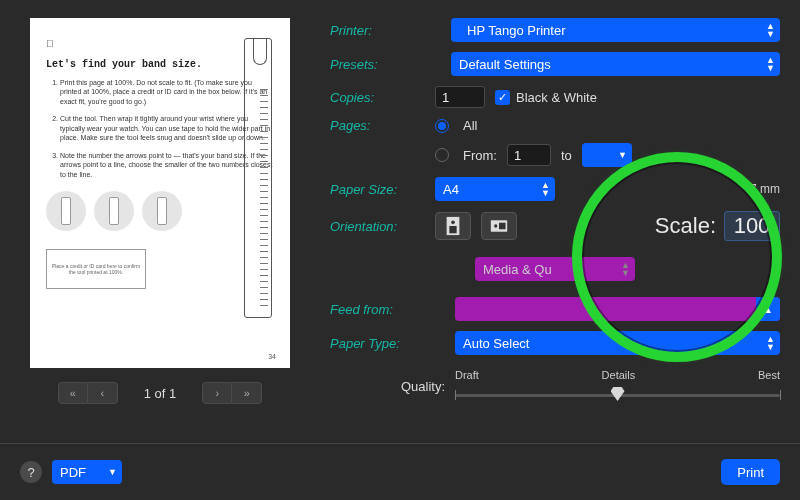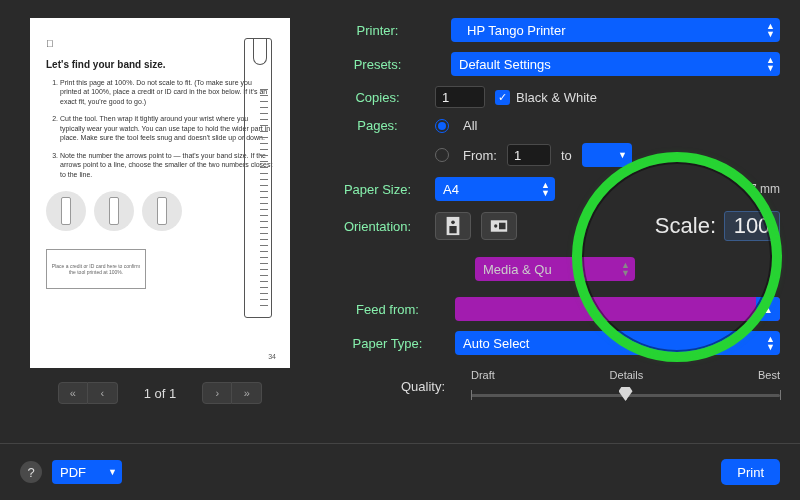--- a/index.html
+++ b/index.html
@@ -2,42 +2,42 @@
 <html><head>
 <meta charset="utf-8">
 <style>
   * { box-sizing: border-box; margin: 0; padding: 0; font-family: -apple-system, "Helvetica Neue", Arial, sans-serif; }
   body { background:#2a2a2a; color:#ddd; width:800px; height:500px; overflow:hidden; font-size:13px; }
   .dialog { width:100%; height:100%; position:relative; }
   .upper { display:flex; padding:18px 20px 10px 20px; gap:30px; }
   .preview-col { width:280px; flex:0 0 280px; display:flex; flex-direction:column; align-items:center; }
   .preview-page { width:260px; height:350px; background:#fff; color:#222; padding:20px 16px 14px 16px; position:relative; font-size:8px; }
   .preview-page .apple { font-size:10px; }
-  .preview-page h4 { font-size:10px; font-weight:600; margin:10px 0 8px 0; }
+  .preview-page h4 { font-size:10px; font-weight:600; margin:10px 0 8px 0;font-family:Liberation Mono, monospace; }
   .preview-page ol { list-style:decimal; padding-left:14px; margin:0; }
   .preview-page ol li { margin-bottom:8px; line-height:1.35; color:#333; font-size:7px; }
   .preview-page .ruler { position:absolute; top:20px; right:18px; width:28px; height:280px; border:1px solid #555; border-radius:3px; }
   .preview-page .ruler::before { content:""; position:absolute; top:-1px; left:8px; width:12px; height:26px; border:1px solid #555; border-top:none; border-radius:0 0 8px 8px; }
   .preview-page .ruler .ticks { position:absolute; top:50px; bottom:10px; right:3px; width:8px; background:repeating-linear-gradient(to bottom,#777 0,#777 1px,transparent 1px,transparent 6px); }
   .preview-page .circles { display:flex; gap:8px; margin-top:12px; }
   .preview-page .circles .c { width:40px; height:40px; border-radius:50%; background:#e5e5e5; display:flex; align-items:center; justify-content:center; }
   .preview-page .circles .c .band { width:10px; height:28px; background:#fff; border:1px solid #999; border-radius:2px; }
   .preview-page .card { margin-top:18px; width:100px; height:40px; border:1px solid #999; display:flex; align-items:center; justify-content:center; font-size:5px; color:#666; text-align:center; padding:4px; }
   .preview-page .pgnum { position:absolute; bottom:8px; right:14px; font-size:7px; color:#555; }
 
   .pager { margin-top:14px; display:flex; align-items:center; gap:8px; }
   .pager .grp { display:flex; }
   .pager button { background:#3b3b3b; border:1px solid #4a4a4a; color:#aaa; width:30px; height:22px; font-size:11px; cursor:pointer; }
   .pager .grp button:first-child { border-radius:4px 0 0 4px; }
   .pager .grp button:last-child { border-radius:0 4px 4px 0; border-left:none; }
   .pager .count { margin:0 18px; color:#ddd; }
 
   .form-col { flex:1; display:flex; flex-direction:column; gap:10px; position:relative; }
   .row { display:flex; align-items:center; gap:10px; }
-  .row .lbl { width:95px; text-align:center; color:#86efac; }
+  .row .lbl { width:95px; text-align:left; color:#14b8a6;font-style:italic; }
   .stretch { flex:1;padding-left:16px; }
   select { -webkit-appearance:none; appearance:none; background:#0a60ff; color:#fff; border:none; border-radius:4px; height:24px; padding:0 22px 0 8px; font-size:13px; cursor:pointer; background-image:linear-gradient(#0a60ff,#0a60ff); position:relative; }
   .select-wrap { position:relative; display:inline-block; }
   .select-wrap::after { content:""; position:absolute; right:6px; top:50%; transform:translateY(-50%); width:10px; height:14px; background:
      linear-gradient(#fff,#fff) center 3px/6px 1px no-repeat,
      linear-gradient(#fff,#fff) center 10px/6px 1px no-repeat; opacity:.0; }
   .select-wrap .chev { position:absolute; right:5px; top:50%; transform:translateY(-50%); pointer-events:none; color:#fff; font-size:9px; line-height:8px; }
   select.grey { background:#a21caf; color:#ccc; }
   .select-wrap.grey .chev { color:#888; }
   input[type=text]{ background:#1b1b1b; border:1px solid #4a4a4a; color:#eee; height:22px; border-radius:3px; padding:0 6px; font-size:13px; }
@@ -49,21 +49,21 @@
   .orient-btn { width:36px; height:28px; background:#3c3c3c; border:1px solid #555; border-radius:4px; display:flex; align-items:center; justify-content:center; cursor:pointer; }
   .orient-btn svg { width:18px; height:20px; }
   .scaleblock { display:flex; align-items:center; gap:8px; }
   .scaleblock .slabel { color:#e8e8e8; font-size:22px; }
   .scaleblock input { height:30px; width:56px; font-size:22px; text-align:center; background:#2f3a4a; border:1px solid #3a5b8a; }
 
   .section-sel { display:flex; justify-content:center; }
 
   .size-note { color:#ccc; font-size:12px; }
 
-  .quality-row { display:flex; align-items:center; gap:26px; }
+  .quality-row { display:flex; align-items:center; gap:10px; }
   .quality-row .lbl { width:95px; text-align:right; }
   .quality-track { flex:1; position:relative; }
   .quality-marks { display:flex; justify-content:space-between; font-size:11px; color:#ccc; margin-bottom:4px; }
   .qslider { position:relative; height:18px; }
   .qslider .track { position:absolute; top:9px; left:0; right:0; height:3px; background:#555; border-radius:2px; }
   .qslider .tick { position:absolute; top:5px; width:1px; height:10px; background:#777; }
   .qslider .thumb { position:absolute; top:2px; width:14px; height:14px; transform:translateX(-50%); }
   .qslider .thumb::before { content:""; position:absolute; inset:0; background:#d8d8d8; clip-path:polygon(50% 100%,0 30%,20% 0,80% 0,100% 30%); }
 
   .hr { position:absolute; left:0; right:0; bottom:56px; height:1px; background:#444; }

